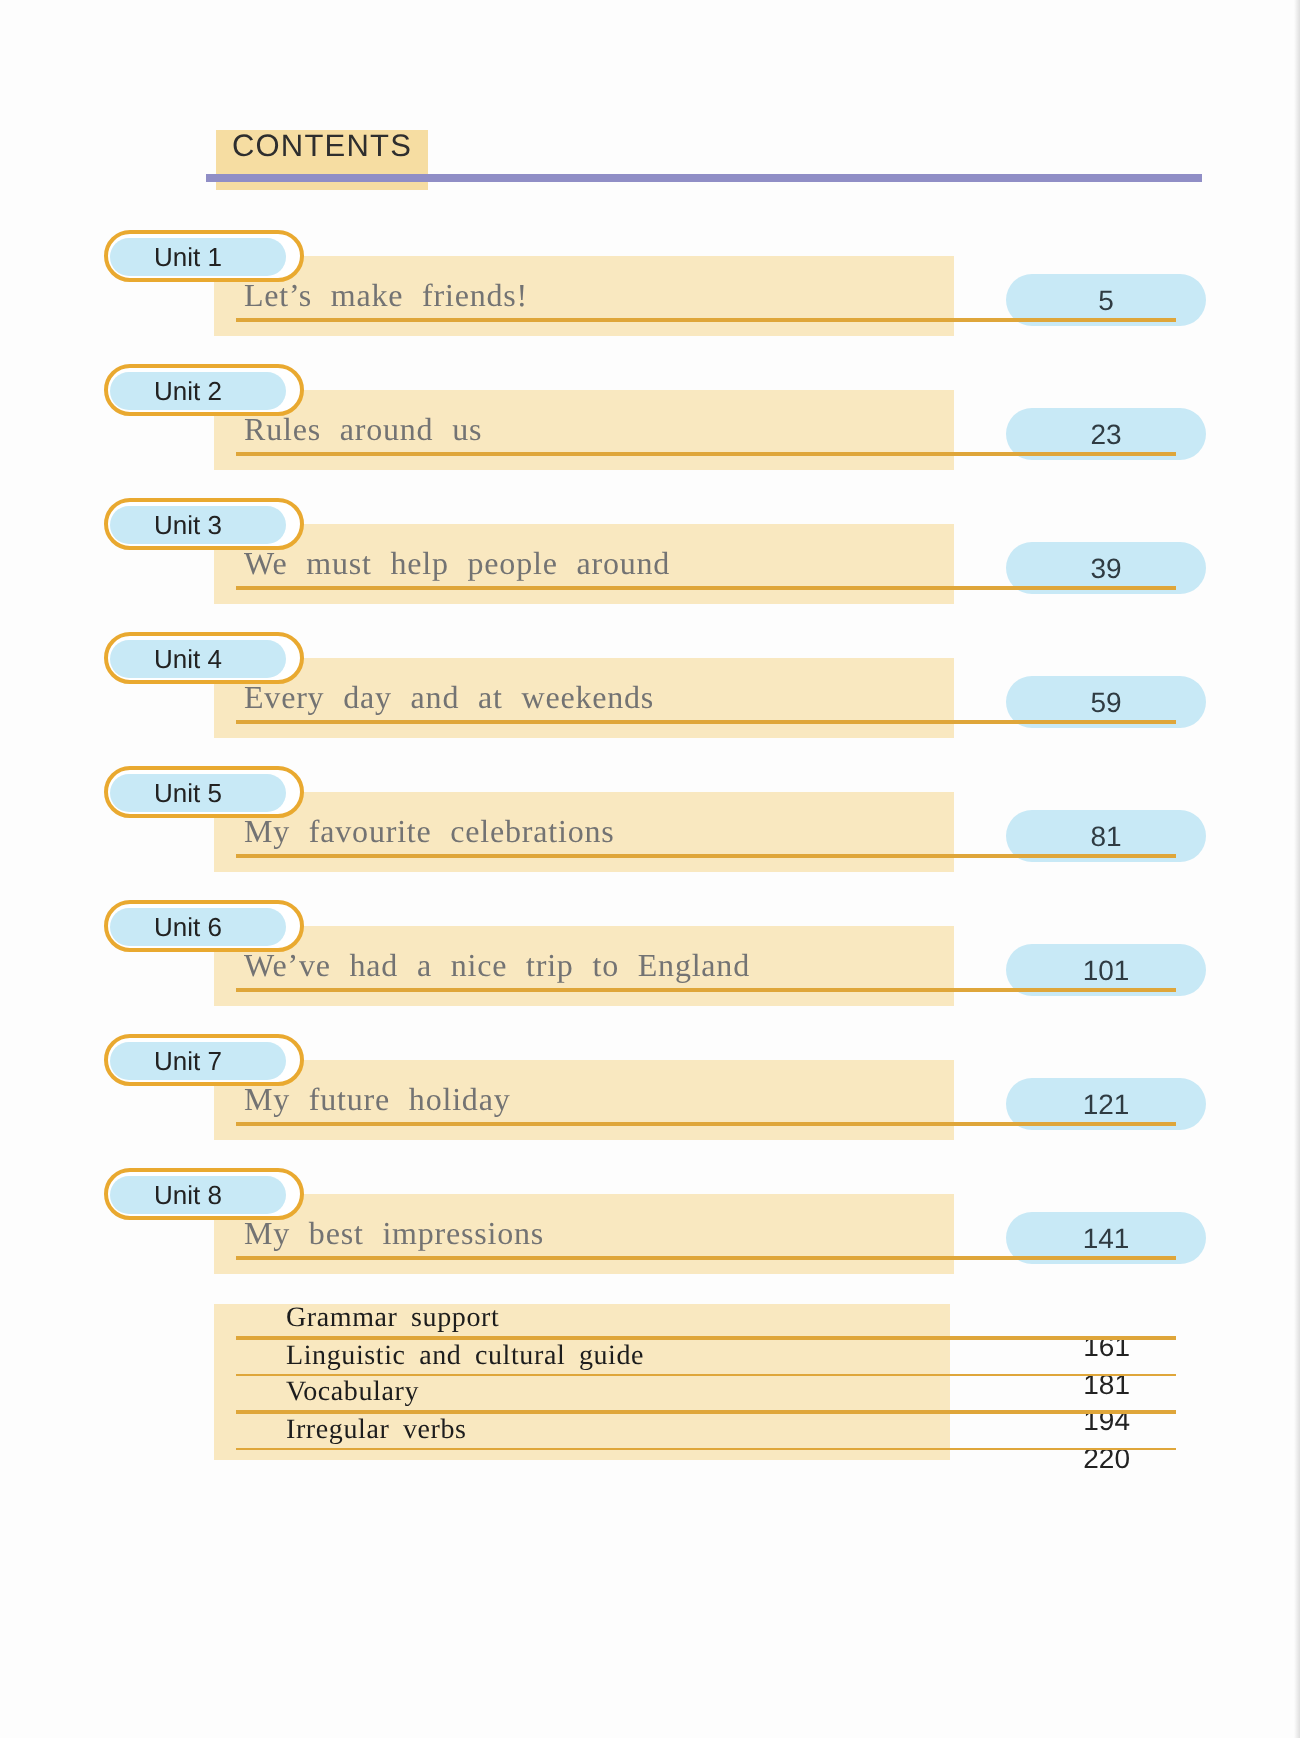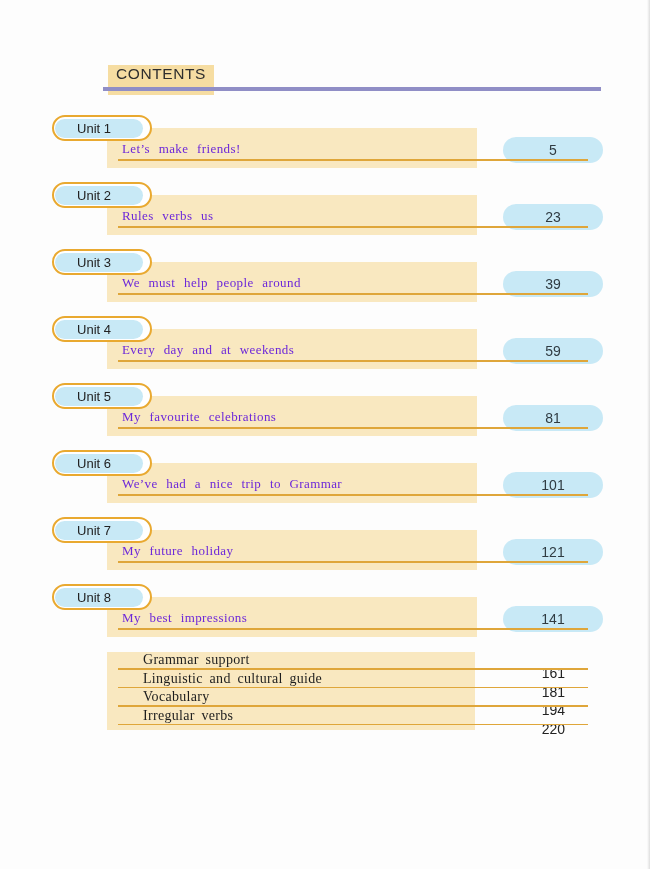--- a/index.html
+++ b/index.html
@@ -59,21 +59,21 @@
   }
   .unit-badge .badge-label{
     position:absolute;inset:0;
     display:flex;align-items:center;justify-content:center;
     font-size:13px;color:#222;
     padding-right:16px;
   }
   .unit-title{
     position:absolute;left:122px;top:26px;line-height:20px;
     font-family:"Liberation Serif","DejaVu Serif",serif;
-    font-size:13px;color:#6d28d9;
+    font-size:16px;color:#737373;
     letter-spacing:.4px;word-spacing:5px;
     z-index:2;white-space:nowrap;
   }
   .unit-rule{
     position:absolute;left:118px;top:46px;width:470px;height:2px;
     background:var(--rule);
     z-index:3;
   }
   .page-pill{
     position:absolute;left:503px;top:24px;width:100px;height:26px;
@@ -136,21 +136,21 @@
       <div class="page-pill">
         <span class="page-num">5</span>
       </div>
     </div>
       <div class="unit-row" style="top: 180px;">
       <div class="unit-banner"></div>
       <div class="unit-badge">
         <span class="badge-fill"></span>
         <span class="badge-label">Unit 2</span>
       </div>
-      <div class="unit-title">Rules verbs us</div>
+      <div class="unit-title">Rules around us</div>
       <div class="unit-rule"></div>
       <div class="page-pill">
         <span class="page-num">23</span>
       </div>
     </div>
       <div class="unit-row" style="top: 247px;">
       <div class="unit-banner"></div>
       <div class="unit-badge">
         <span class="badge-fill"></span>
         <span class="badge-label">Unit 3</span>
@@ -184,21 +184,21 @@
       <div class="page-pill">
         <span class="page-num">81</span>
       </div>
     </div>
       <div class="unit-row" style="top: 448px;">
       <div class="unit-banner"></div>
       <div class="unit-badge">
         <span class="badge-fill"></span>
         <span class="badge-label">Unit 6</span>
       </div>
-      <div class="unit-title">We’ve had a nice trip to Grammar</div>
+      <div class="unit-title">We’ve had a nice trip to England</div>
       <div class="unit-rule"></div>
       <div class="page-pill">
         <span class="page-num">101</span>
       </div>
     </div>
       <div class="unit-row" style="top: 515px;">
       <div class="unit-banner"></div>
       <div class="unit-badge">
         <span class="badge-fill"></span>
         <span class="badge-label">Unit 7</span>

